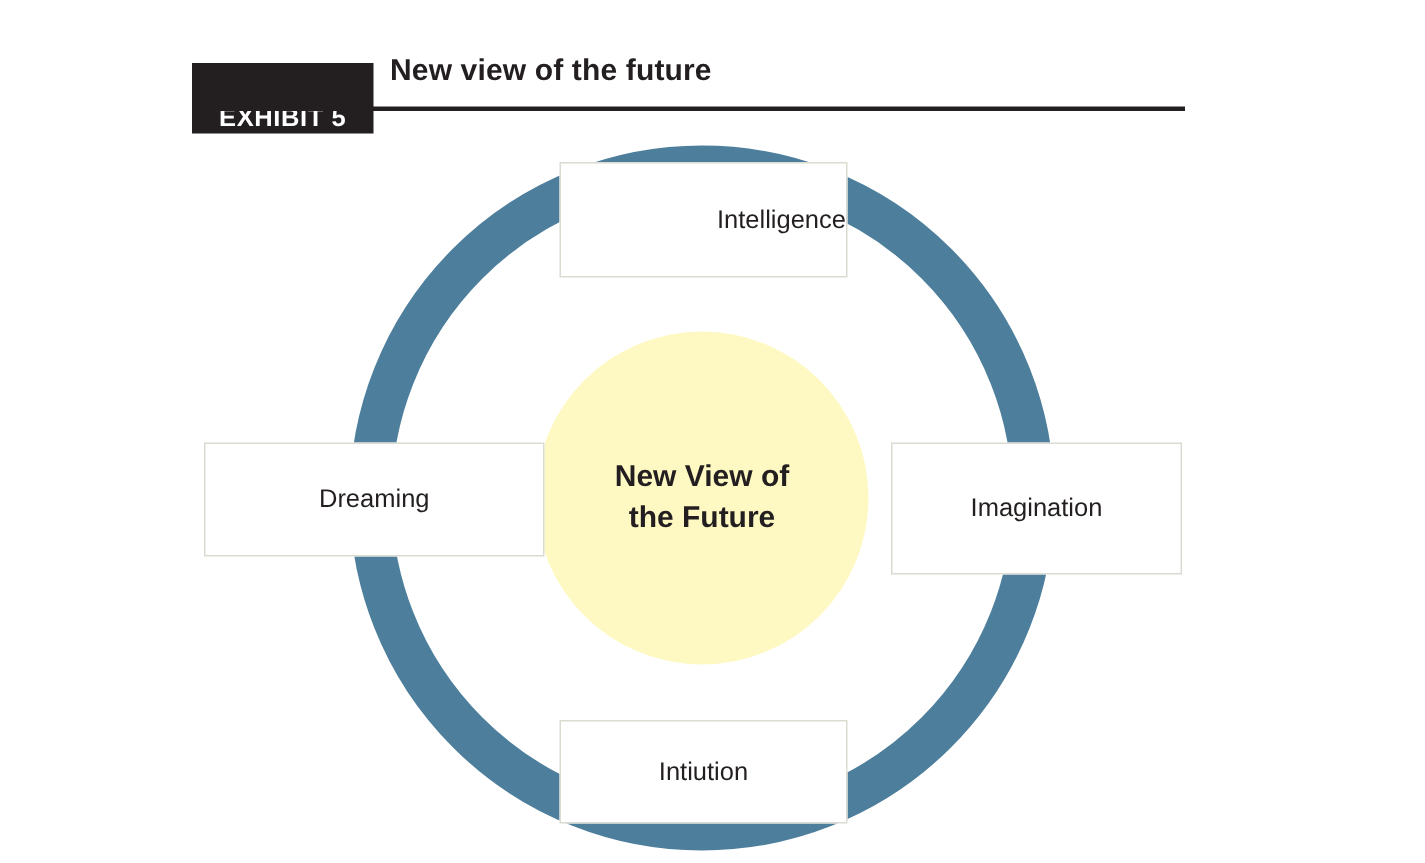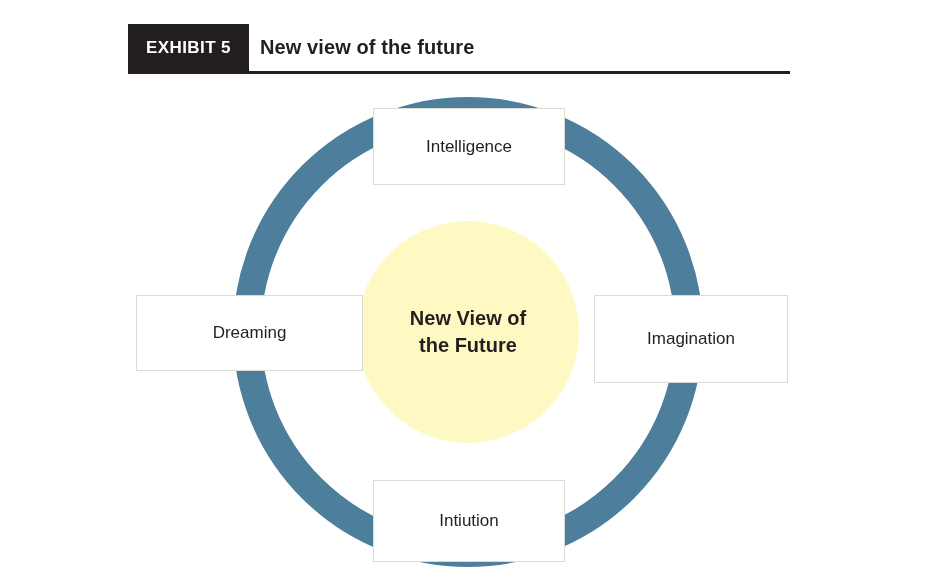--- a/index.html
+++ b/index.html
@@ -19,26 +19,26 @@
   #exhibit-header {
     position: absolute;
     left: 128px;
     top: 24px;
     width: 662px;
     height: 48px;
   }
   #exhibit-badge {
     position: absolute;
     left: 0;
-    top: 0;
+    top: 18px;
     width: 121px;
     height: 47px;
     background: #231F20;
     display: flex;
-    align-items: center;
+    align-items: flex-end;
     justify-content: center;
   }
   #exhibit-badge-label {
     color: #ffffff;
     font-size: 17px;
     font-weight: bold;
     letter-spacing: 0.4px;
     font-family: "Liberation Sans", sans-serif;
   }
   #exhibit-title {
@@ -112,23 +112,23 @@
     box-sizing: border-box;
   }
   .node-box-label {
     color: #231F20;
     font-size: 17px;
     font-weight: normal;
     font-family: "Liberation Sans", sans-serif;
     white-space: nowrap;
   }
 
-  #node-top    { left: 373px; top: 108px; width: 192px; height: 77px; }
+  #node-top    { left: 373px; top: 108px; width: 192px; height: 77px; justify-content: flex-end; }
   #node-right  { left: 594px; top: 295px; width: 194px; height: 88px; }
-  #node-bottom { left: 373px; top: 480px; width: 192px; height: 82px; }
+  #node-bottom { left: 373px; top: 480px; width: 192px; height: 69px; }
   #node-left   { left: 136px; top: 295px; width: 227px; height: 76px; }
 </style>
 </head>
 <body>
 
 <div id="exhibit-header">
   <div id="exhibit-badge">
     <span id="exhibit-badge-label">EXHIBIT 5</span>
   </div>
   <div id="exhibit-title">New view of the future</div>

